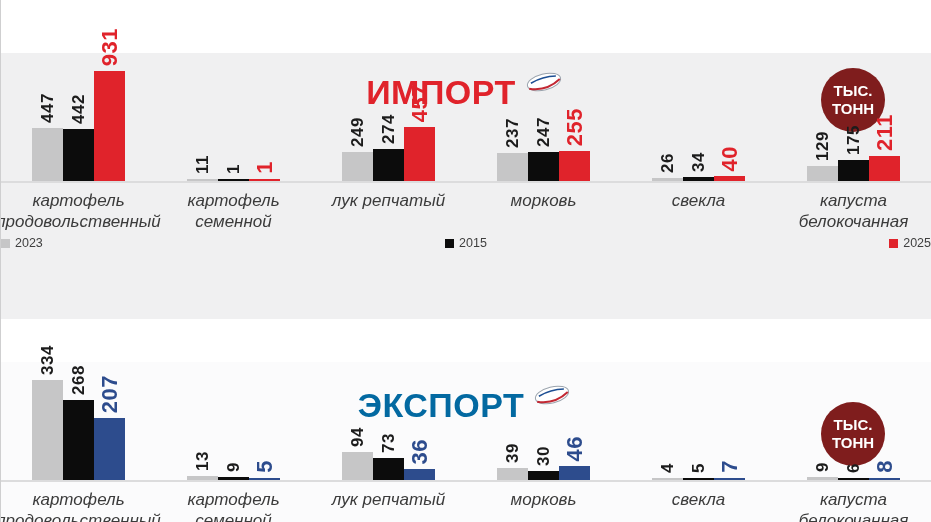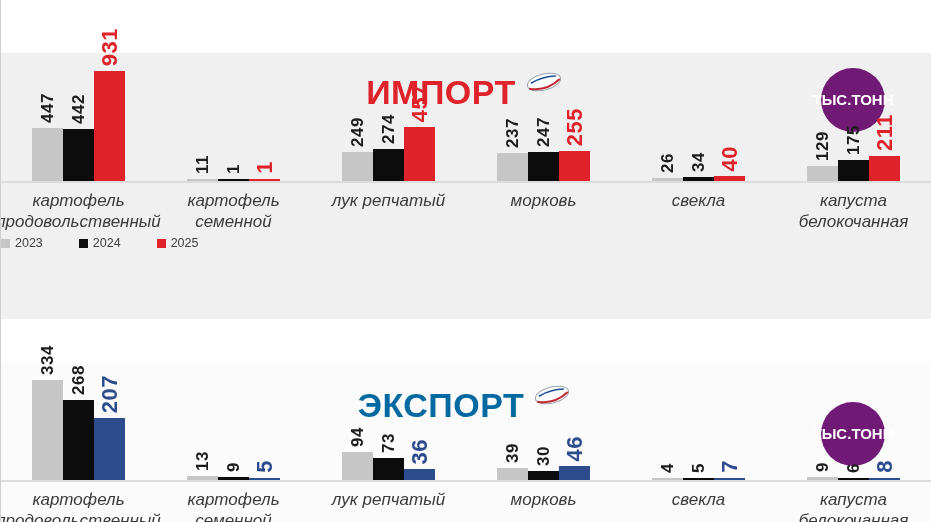--- a/index.html
+++ b/index.html
@@ -19,22 +19,22 @@
   }
   .section-import .chart-title { top: 22px; }
   .section-export .chart-title { top: 26px; }
   .chart-title-text {
     font-size: 34px; font-weight: 700; letter-spacing: 0.5px; line-height: 1;
   }
   .union-logo { margin-top: -6px; }
 
   .unit-badge {
     position: absolute; right: 46px; width: 64px; height: 64px;
-    border-radius: 50%; background: #701a75; color: #ffffff;
-    display: flex; flex-direction: row; align-items: center; justify-content: center;
+    border-radius: 50%; background: #7f1d1d; color: #ffffff;
+    display: flex; flex-direction: column; align-items: center; justify-content: center;
     font-size: 15px; font-weight: 700; line-height: 1.2; text-align: center;
   }
   .section-import .unit-badge { top: 15px; }
   .section-export .unit-badge { top: 40px; }
 
   .chart-area {
     display: flex; align-items: flex-end;
     border-bottom: 2px solid #dcdcdd;
     width: 100%;
   }
@@ -51,21 +51,21 @@
   .bar-value.accent { font-size: 22px; font-weight: 700; }
   .bar { width: 100%; }
 
   .labels-row { display: flex; margin-top: 7px; min-height: 44px; }
   .label-cell { flex: 1 1 0; display: flex; justify-content: center; min-width: 0; }
   .category-label {
     display: inline-block; max-width: 180px; text-align: center;
     font-size: 17px; line-height: 1.25; color: #3b3b3b; font-style: italic;
   }
 
-  .legend { display: flex; justify-content: flex-start; align-items: center; gap: 36px; }
+  .legend { display: flex; justify-content: space-between; align-items: center; gap: 28px; }
   .section-import .legend { margin-top: 2px; }
   .legend-item { display: flex; align-items: center; gap: 5px; }
   .legend-swatch { width: 9px; height: 9px; display: inline-block; }
   .legend-label { font-size: 12.5px; color: #3f3f3f; }
 </style>
 </head>
 <body>
 
 <div class="canvas">
 
@@ -192,21 +192,21 @@
           <span class="category-label">капуста белокочанная</span>
         </div>
       </div>
     <div class="legend">
         <div class="legend-item">
           <span class="legend-swatch" style="background: rgb(198, 198, 199);"></span>
           <span class="legend-label">2023</span>
         </div>
         <div class="legend-item">
           <span class="legend-swatch" style="background: rgb(12, 12, 12);"></span>
-          <span class="legend-label">2024</span>
+          <span class="legend-label">2015</span>
         </div>
         <div class="legend-item">
           <span class="legend-swatch" style="background: rgb(224, 35, 43);"></span>
           <span class="legend-label">2025</span>
         </div>
       </div>
   </section>
 
   <section class="chart-section section-export">
     <div class="chart-title">

